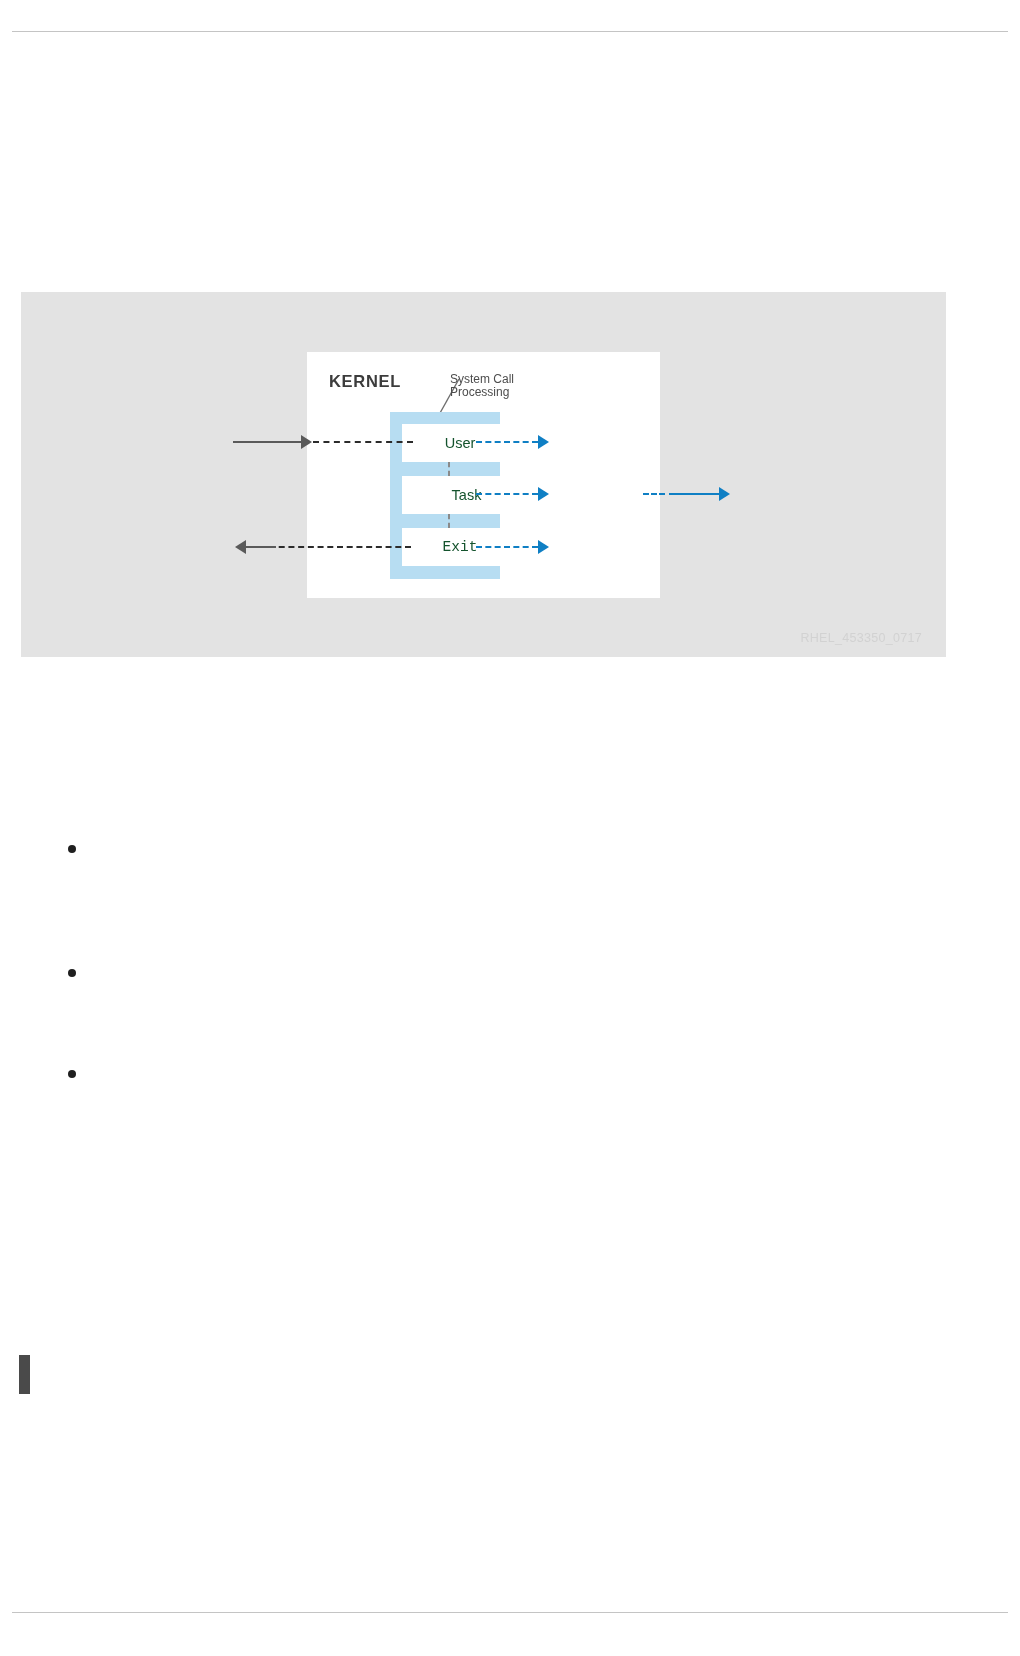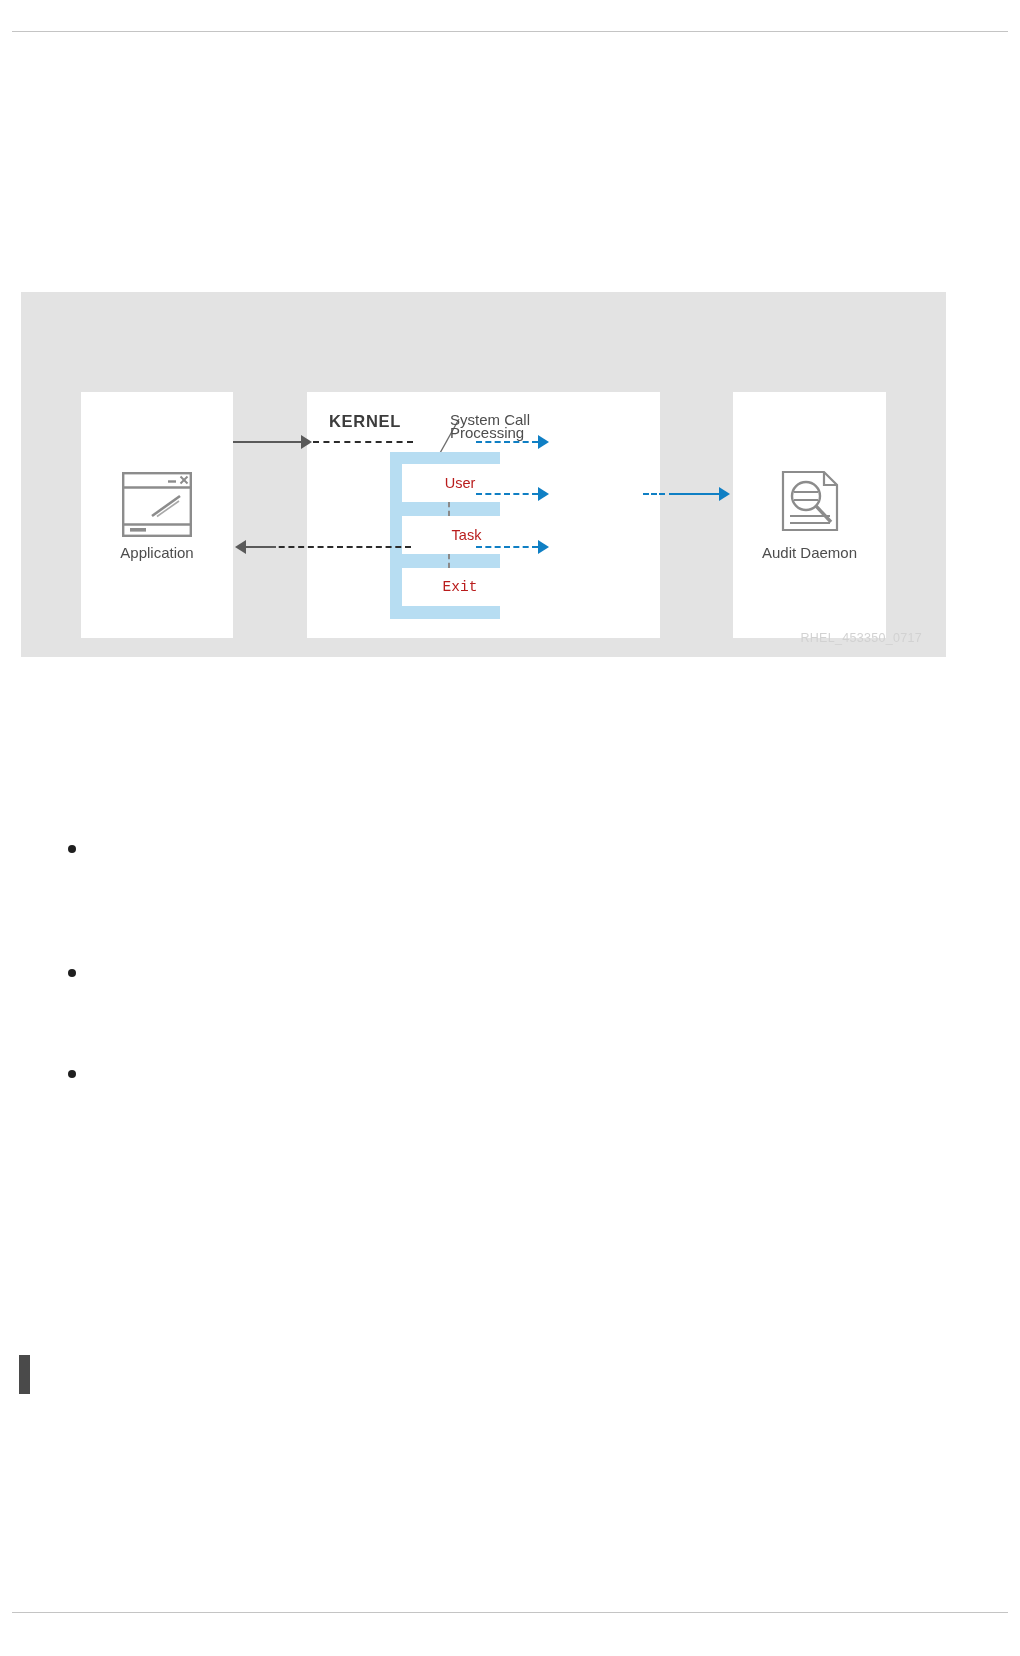--- a/index.html
+++ b/index.html
@@ -52,21 +52,20 @@
     letter-spacing: .3px;
     color: #d2d2d2;
     white-space: nowrap;
     user-select: none;
   }
 
   
   .panel {
     position: absolute;
     background: #ffffff;
-    margin-top: 40px;
   }
   .panel-application { left: 60px;  top: 60px;  width: 152px; height: 246px; }
   .panel-kernel      { left: 286px; top: 60px;  width: 353px; height: 246px; }
   .panel-daemon      { left: 712px; top: 60px;  width: 153px; height: 246px; }
 
   
   .app-icon {
     position: absolute;
     left: 41px;
     top: 80px;
@@ -90,21 +89,21 @@
     top: 20px;
     font-size: 16.5px;
     font-weight: bold;
     letter-spacing: .7px;
     color: #3c3c3c;
   }
   .syscall-label {
     position: absolute;
     left: 143px;
     top: 21px;
-    font-size: 15px;
+    font-size: 12px;
     line-height: 13px;
     color: #4d4d4d;
     white-space: pre-line;
   }
   .syscall-leader {
     position: absolute;
     left: 125px;
     top: 26px;
     width: 24px;
     height: 42px;
@@ -121,21 +120,21 @@
   .stage {
     position: absolute;
     left: 95px;
     width: 116px;
     height: 38px;
     background: #ffffff;
     display: flex;
     align-items: center;
     justify-content: center;
     font-size: 14.5px;
-    color: #b91c1c;
+    color: #14532d;
   }
   .stage-user { top: 72px; }
   .stage-task { top: 124px; padding-left: 13px; }
   .stage-exit { top: 176px; font-family: Liberation Mono, monospace; }
 
   .stage-connector {
     position: absolute;
     left: 141px;
     width: 0;
     border-left: 2px dashed #8a8a8a;
@@ -243,43 +242,20 @@
   }
 </style>
 </head>
 <body>
 
 <div class="page-rule-top"></div>
 <div class="page-rule-bottom"></div>
 
 <div class="figure">
 
-  <div class="panel panel-application">
-    <div class="app-icon">
-      <svg width="70" height="65" viewBox="0 0 70 65" xmlns="http://www.w3.org/2000/svg">
-
-        <rect x="1.2" y="1.2" width="67.6" height="62.6" fill="none" stroke="#8c8c8c" stroke-width="2.4"></rect>
-
-        <line x1="1.2" y1="15.5" x2="68.8" y2="15.5" stroke="#8c8c8c" stroke-width="2.4"></line>
-
-        <line x1="1.2" y1="52.5" x2="68.8" y2="52.5" stroke="#8c8c8c" stroke-width="2.4"></line>
-
-        <line x1="46" y1="9.5" x2="54" y2="9.5" stroke="#8c8c8c" stroke-width="2.4"></line>
-
-        <line x1="58.5" y1="4.5" x2="65.5" y2="11.5" stroke="#8c8c8c" stroke-width="2"></line>
-        <line x1="65.5" y1="4.5" x2="58.5" y2="11.5" stroke="#8c8c8c" stroke-width="2"></line>
-
-        <line x1="30" y1="44" x2="58" y2="24" stroke="#8c8c8c" stroke-width="2.6"></line>
-        <line x1="35" y1="44.5" x2="57" y2="29" stroke="#a8a8a8" stroke-width="1.6"></line>
-
-        <rect x="8" y="56" width="16" height="3.6" fill="#8c8c8c"></rect>
-      </svg>
-    </div>
-    <div class="app-caption">Application</div>
-  </div>
 
   <div class="panel panel-kernel">
 
     <div class="kernel-title">KERNEL</div>
 
     <div class="syscall-leader">
       <svg width="30" height="46" viewBox="0 0 30 46" xmlns="http://www.w3.org/2000/svg">
         <line x1="27" y1="1" x2="3" y2="44" stroke="#6e6e6e" stroke-width="1.4"></line>
       </svg>
     </div>
@@ -291,39 +267,20 @@
 
     <div class="stage stage-user">User</div>
     <div class="stage stage-task">Task</div>
     <div class="stage stage-exit">Exit</div>
 
     <div class="stage-connector sc-1"></div>
     <div class="stage-connector sc-2"></div>
   </div>
 
 
-  <div class="panel panel-daemon">
-    <div class="daemon-icon">
-      <svg width="58" height="62" viewBox="0 0 58 62" xmlns="http://www.w3.org/2000/svg">
-
-        <path d="M2 2 H43 L56 15 V60 H2 Z" fill="none" stroke="#8c8c8c" stroke-width="2.2" stroke-linejoin="miter"></path>
-        <path d="M43 2 V15 H56" fill="none" stroke="#8c8c8c" stroke-width="2.2"></path>
-
-        <line x1="9" y1="46" x2="49" y2="46" stroke="#8c8c8c" stroke-width="2"></line>
-        <line x1="9" y1="53" x2="49" y2="53" stroke="#8c8c8c" stroke-width="2"></line>
-
-        <circle cx="25" cy="26" r="14" fill="#ffffff" stroke="#8c8c8c" stroke-width="2.4"></circle>
-        <line x1="13" y1="22" x2="37" y2="22" stroke="#8c8c8c" stroke-width="2"></line>
-        <line x1="13" y1="30" x2="37" y2="30" stroke="#8c8c8c" stroke-width="2"></line>
-
-        <line x1="35" y1="36" x2="50" y2="52" stroke="#8c8c8c" stroke-width="3.4" stroke-linecap="butt"></line>
-      </svg>
-    </div>
-    <div class="daemon-caption">Audit Daemon</div>
-  </div>
 
   <div class="grey-solid" style="left:212px; top:149px; width:68px;"></div>
   <div class="arrow-grey-right" style="left:280px; top:143px;"></div>
   <div class="grey-dash" style="left:292px; top:149px; width:100px;"></div>
 
   <div class="grey-dash" style="left:248px; top:254px; width:142px;"></div>
   <div class="grey-solid" style="left:225px; top:254px; width:30px;"></div>
   <div class="arrow-grey-left" style="left:214px; top:248px;"></div>
 
   <div class="blue-dash" style="left:455px; top:149px; width:62px;"></div>

